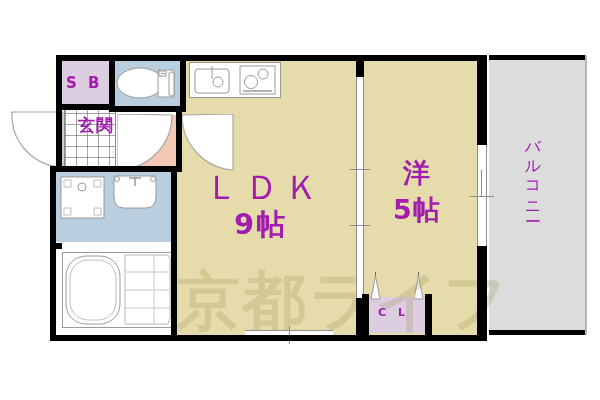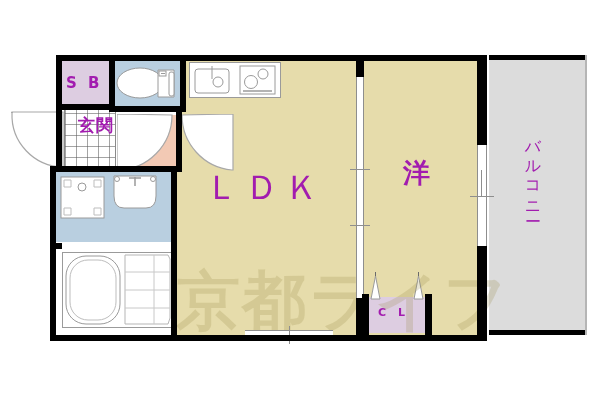--- a/index.html
+++ b/index.html
@@ -308,14 +308,16 @@
   <div class="abs wall" style="left:477px; top:55px; width:10px; height:90px;"></div>
 
   <div class="abs wall" style="left:477px; top:246px; width:10px; height:95px;"></div>
 
   <div class="abs wall" style="left:362px; top:294px; width:7px; height:42px;"></div>
   <div class="abs wall" style="left:425px; top:294px; width:7px; height:42px;"></div>
 
   <div class="abs" style="left:585px; top:55px; width:2px; height:280px; background:#b5b5b5;"></div>
 
 <div class="lbl lbl-ldk" style="left: 205px; top: 165px;">ＬＤＫ</div>
+    <div class="lbl lbl-jo" style="left: 234px; top: 205px;">9帖</div>
     <div class="lbl lbl-yo" style="left: 403px; top: 155px;">洋</div>
+    <div class="lbl lbl-jo2" style="left: 393px; top: 192px;">5帖</div>
   </div>
 
 </body></html>

